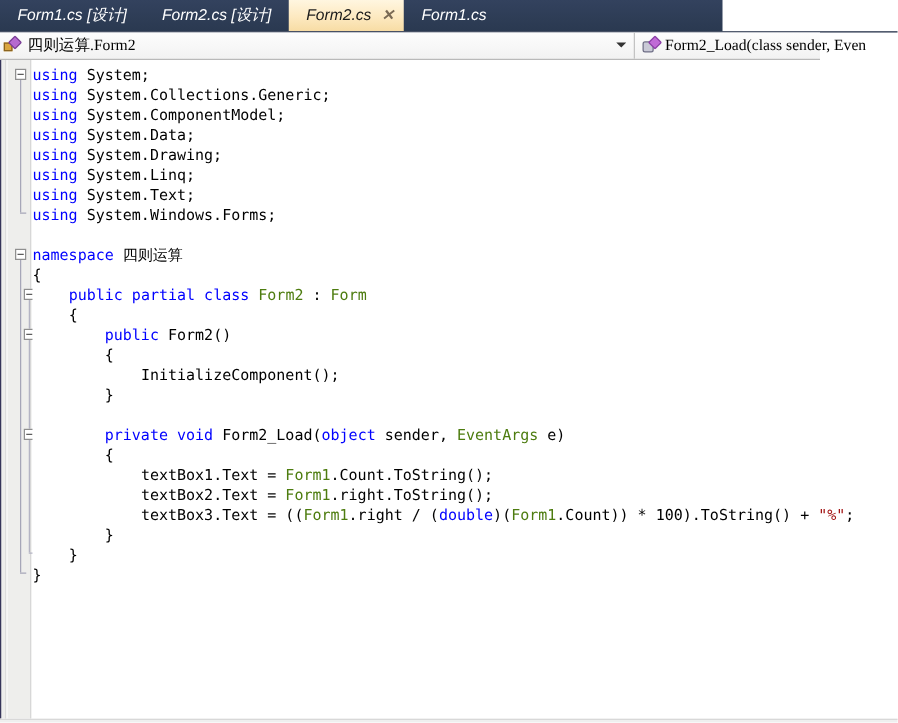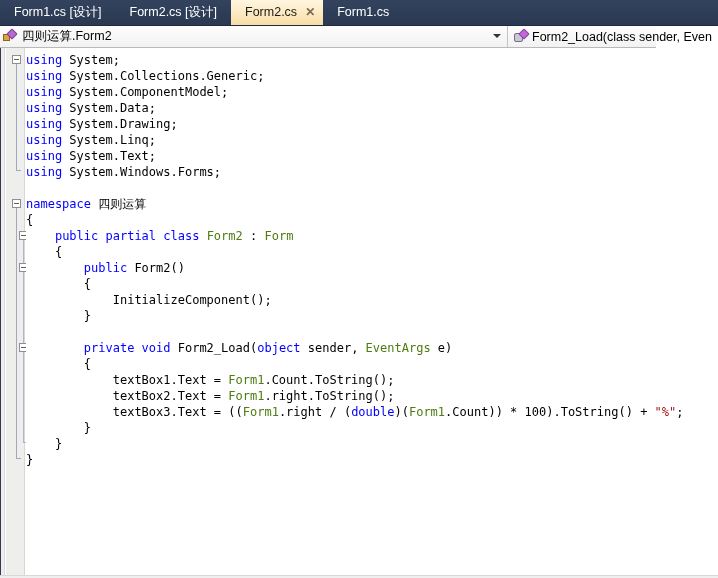--- a/index.html
+++ b/index.html
@@ -12,25 +12,26 @@
     height: 578px;
     overflow: hidden;
     font-family: "Liberation Sans", sans-serif;
     -webkit-font-smoothing: none;
   }
 
   
   .tabstrip {
     position: absolute;
     left: 0; top: 0;
-    width: 718px; height: 25px;
+    width: 578px; height: 25px;
     background: #2b3a55;
     background: linear-gradient(to bottom, #33425e 0%, #2a3950 100%);
     overflow: hidden;
     white-space: nowrap;
+    font-style: italic;
   }
   .tab {
     display: inline-block;
     height: 25px;
     line-height: 25px;
     padding: 0 14px;
     font-size: 12.5px;
     color: #ffffff;
     vertical-align: top;
     box-sizing: border-box;
@@ -56,20 +57,21 @@
   }
 
   
   .navbar {
     position: absolute;
     left: 0; top: 26px;
     width: 656px; height: 22px;
     background: linear-gradient(to bottom, #fdfdfd 0%, #f2f2f2 100%);
     border-bottom: 1px solid #b9b9b9;
     box-sizing: border-box;
+    font-family: Liberation Serif, serif;
   }
   .nav-combo {
     position: absolute;
     top: 0; height: 21px;
     box-sizing: border-box;
     display: flex;
     align-items: center;
     overflow: hidden;
     white-space: nowrap;
   }

